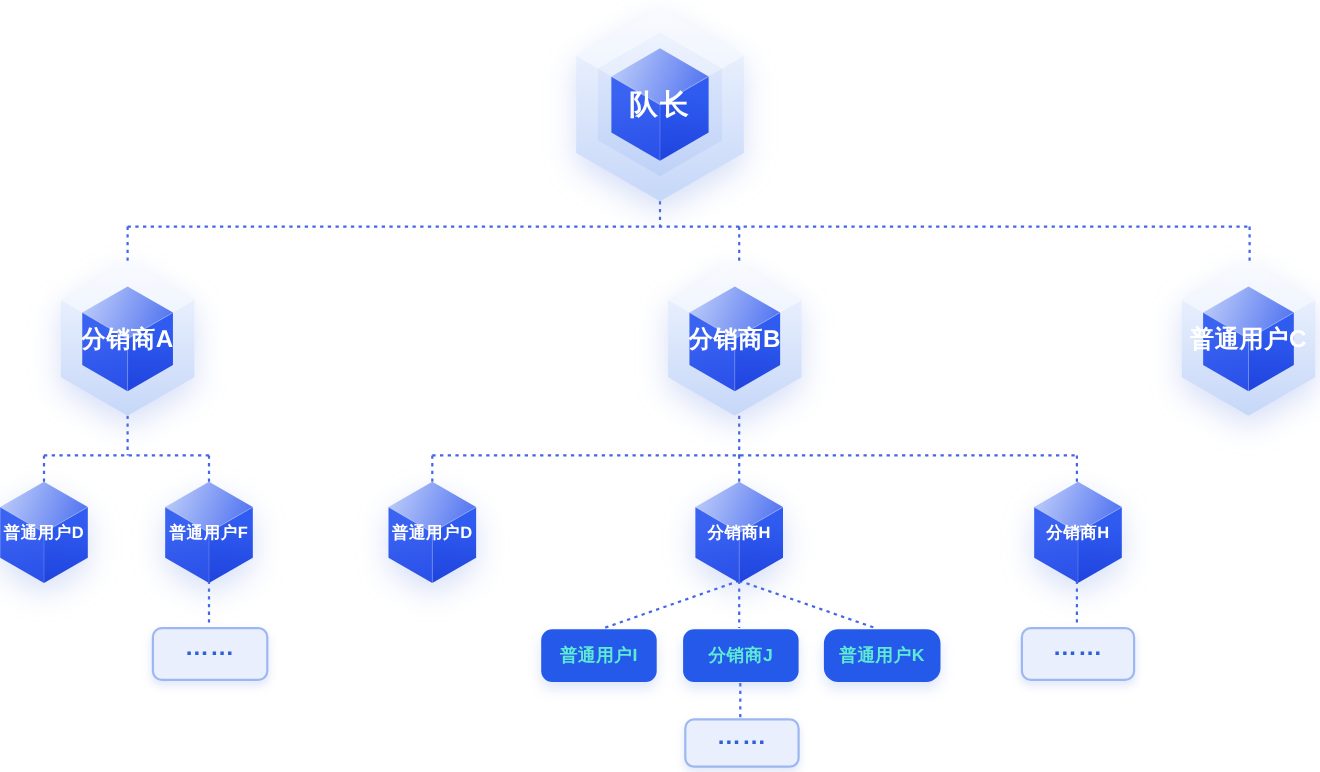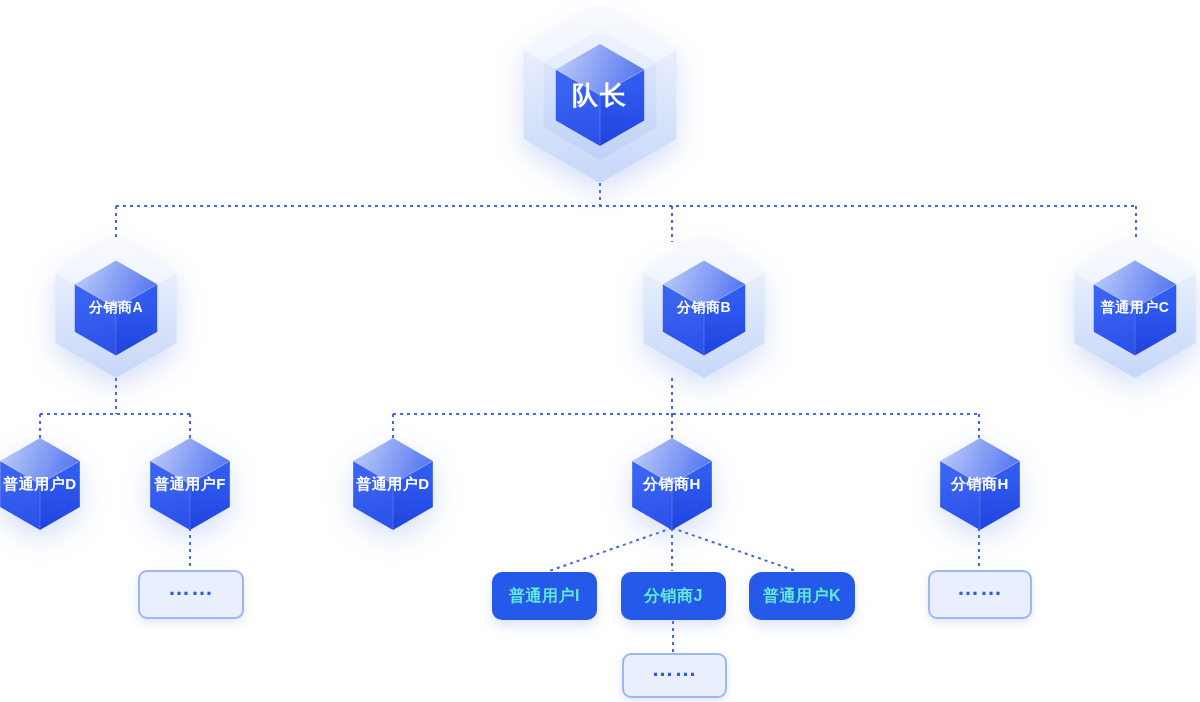--- a/index.html
+++ b/index.html
@@ -12,21 +12,21 @@
   .lines{position:absolute;left:0;top:0;}
   .node{position:absolute;}
   .node svg.hexsvg{display:block;filter:drop-shadow(0 10px 14px rgba(120,150,230,.30));}
   .node .label{
     position:absolute;inset:0;display:flex;align-items:center;justify-content:center;
     color:#ffffff;font-weight:bold;white-space:nowrap;pointer-events:none;
   }
   .hex1{width:176px;height:176px;}
   .hex1 .label{font-size:26px;letter-spacing:2px;}
   .hex2{width:140px;height:140px;}
-  .hex2 .label{font-size:14px;letter-spacing:.5px;}
+  .hex2 .label{font-size:22px;letter-spacing:.5px;}
   .hex3{width:92px;height:92px;}
   .hex3 .label{font-size:15px;letter-spacing:.5px;}
   .rnode{
     position:absolute;background:#2559ea;border-radius:10px;
     display:flex;align-items:center;justify-content:center;
     box-shadow:0 6px 12px rgba(120,150,230,.25);
   }
   .rnode .label{color:#5eead4;font-weight:bold;font-size:16px;letter-spacing:.5px;white-space:nowrap;}
   .pbox{
     position:absolute;background:#e9effd;border:2px solid #9db8f0;border-radius:9px;
@@ -117,21 +117,21 @@
   </div>
 
   <div class="node hex2" style="left:46px;top:238px;">
     <svg class="hexsvg" width="140" height="140" viewBox="-100 -100 200 200">
       <use href="#ring"></use>
       <use href="#cube" transform="scale(0.68)"></use>
     </svg>
     <span class="label">分销商A</span>
   </div>
 
-  <div class="node hex2" style="left:634px;top:238px;">
+  <div class="node hex2" style="left:598px;top:238px;">
     <svg class="hexsvg" width="140" height="140" viewBox="-100 -100 200 200">
       <use href="#ring"></use>
       <use href="#cube" transform="scale(0.68)"></use>
     </svg>
     <span class="label">分销商B</span>
   </div>
 
   <div class="node hex2" style="left:1065px;top:238px;">
     <svg class="hexsvg" width="140" height="140" viewBox="-100 -100 200 200">
       <use href="#ring"></use>

